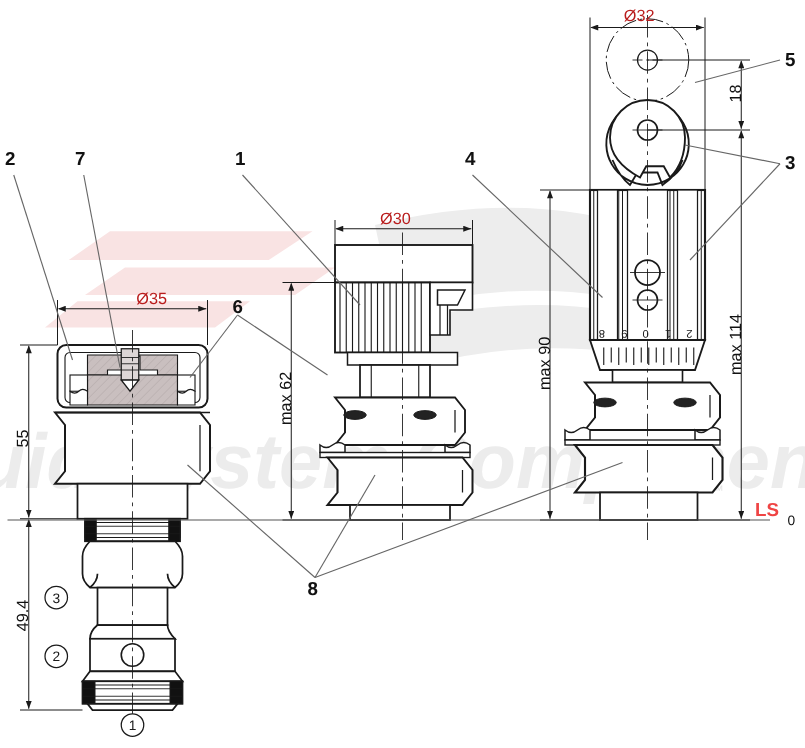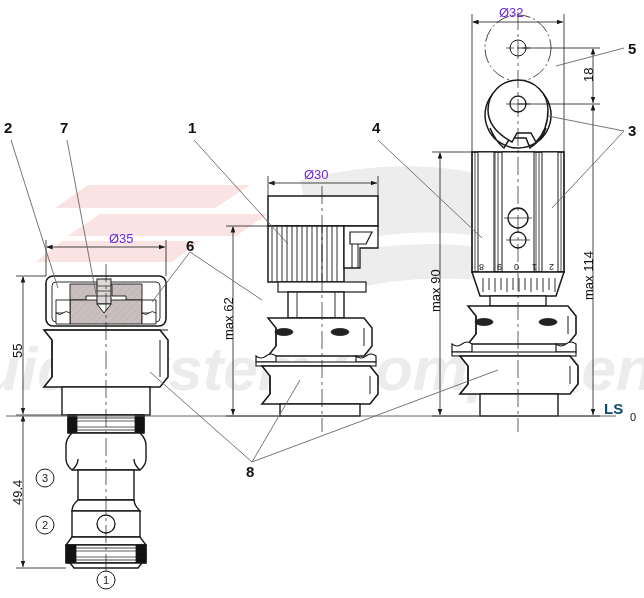--- a/index.html
+++ b/index.html
@@ -2,25 +2,25 @@
 <html><head>
 <meta charset="utf-8">
 <style>
   html,body{margin:0;padding:0;background:#ffffff;}
   body{width:644px;height:598px;overflow:hidden;
        font-family:"Liberation Sans",sans-serif;color:#1a1a1a;}
   #stage{position:relative;width:644px;height:598px;background:#fff;}
   #stage svg{position:absolute;left:0;top:0;}
   .lbl{position:absolute;font-weight:bold;font-size:15px;line-height:1;
        color:#111;letter-spacing:0;}
-  .dim{position:absolute;font-size:13px;line-height:1;color:#6d28d9;
+  .dim{position:absolute;font-size:13px;line-height:1;color:#b91c1c;
        font-weight:normal;white-space:nowrap;}
   .dimv{position:absolute;font-size:13px;line-height:1;color:#111;
         white-space:nowrap;transform-origin:0 0;transform:rotate(-90deg);}
-  .ls{position:absolute;font-weight:bold;font-size:15px;color:#0c4a6e;}
+  .ls{position:absolute;font-weight:bold;font-size:15px;color:#ef4444;}
   .lssub{position:absolute;font-size:11px;color:#111;}
 </style>
 </head>
 <body>
 
 <div id="stage">
 
   <svg width="644" height="598">
     <g opacity="1">
 

